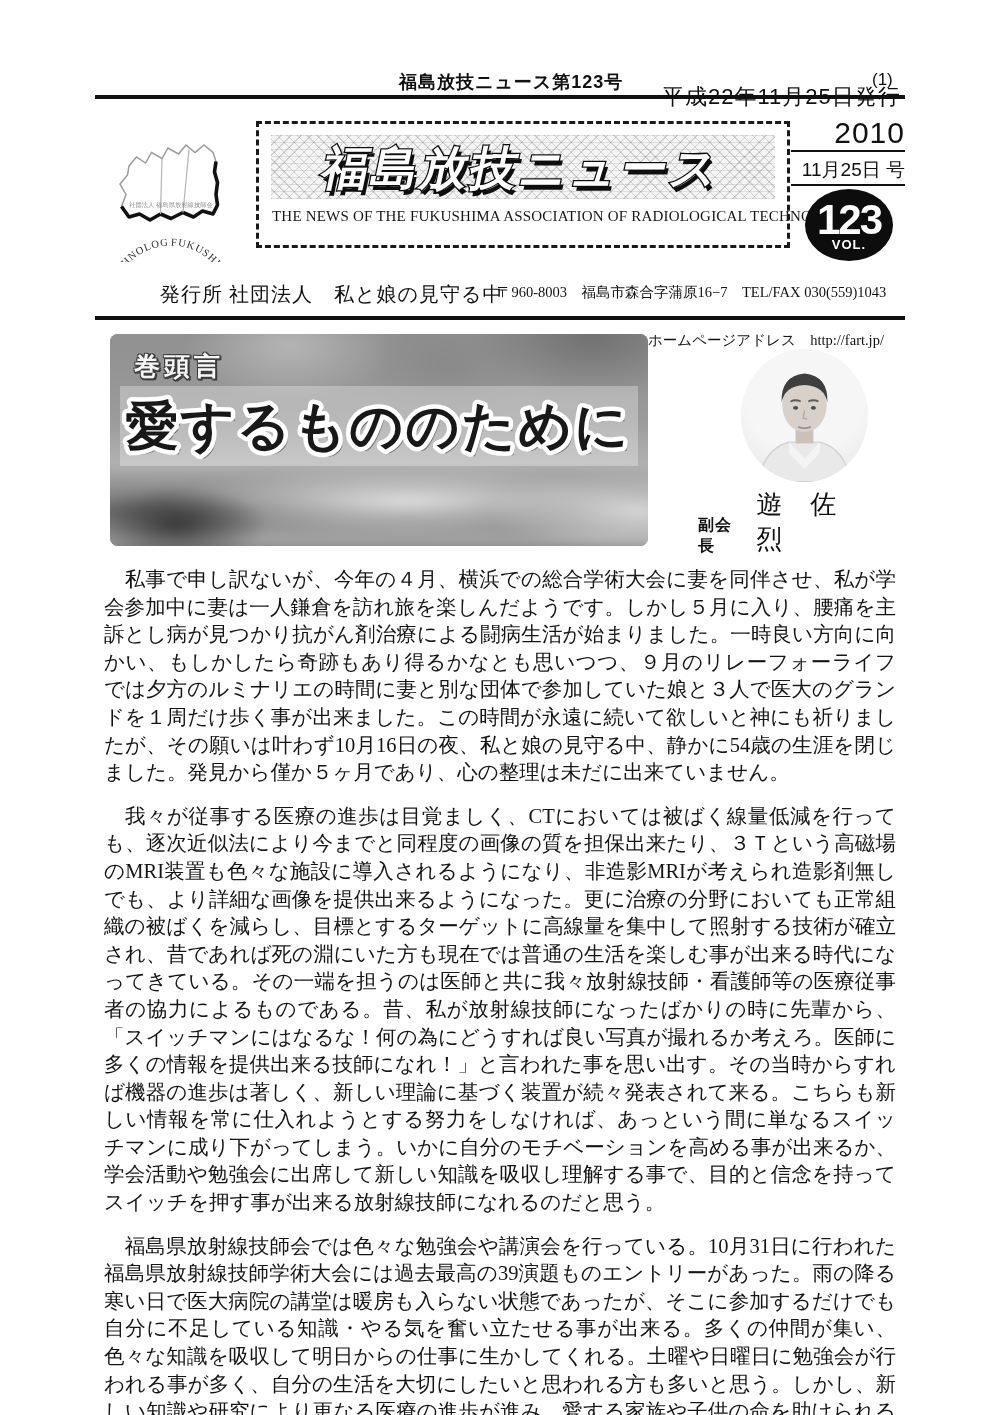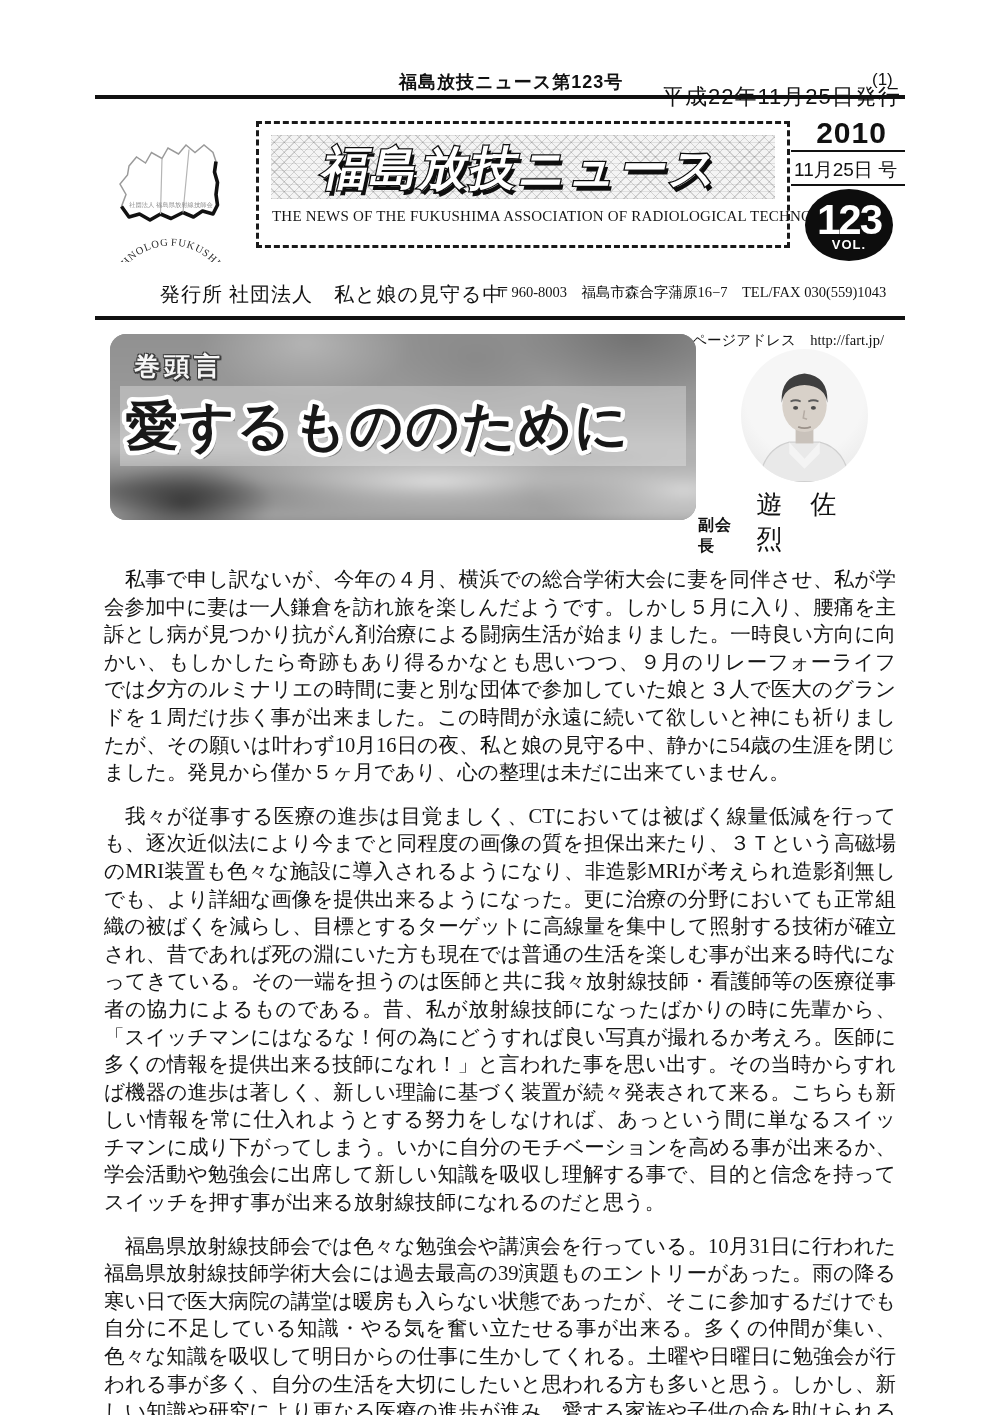--- a/index.html
+++ b/index.html
@@ -22,43 +22,43 @@
         repeating-linear-gradient(45deg, rgba(70,70,70,.20) 0 1px, transparent 1px 7px),
         repeating-linear-gradient(135deg, rgba(70,70,70,.20) 0 1px, transparent 1px 7px),
         repeating-linear-gradient(0deg, rgba(70,70,70,.12) 0 1px, transparent 1px 7px);}
   .mh-title-svg{position:absolute;left:0;top:-8px;width:100%;height:80px;overflow:visible;}
   .mh-title-svg text{font-family:"Liberation Sans","DejaVu Sans",sans-serif;font-weight:bold;
                      font-size:47px;letter-spacing:3px;}
   .banner-sub{position:absolute;left:13px;top:84px;width:506px;
       font-family:"Liberation Serif","DejaVu Serif",serif;font-size:15px;
       letter-spacing:.2px;white-space:nowrap;color:#161616;}
 
-  .mh-year{position:absolute;left:798px;top:116px;width:107px;text-align:center;
-           font-size:30px;font-weight:bold;letter-spacing:1px;}
+  .mh-year{position:absolute;left:798px;top:116px;width:107px;text-align:right;
+           font-size:30px;font-weight:normal;letter-spacing:1px;}
   .mh-rule1{position:absolute;left:791px;top:150px;width:114px;height:2px;background:#111;}
-  .mh-issue-date{position:absolute;left:794px;top:157px;width:111px;text-align:left;font-size:19px;}
+  .mh-issue-date{position:absolute;left:794px;top:157px;width:111px;text-align:right;font-size:19px;}
   .mh-rule2{position:absolute;left:791px;top:184px;width:114px;height:2px;background:#111;}
   .vol-badge{position:absolute;left:805px;top:189px;width:88px;height:72px;background:#0d0d0d;
              border-radius:50%;display:flex;flex-direction:column;align-items:center;
              justify-content:center;color:#ffffff;}
   .vol-number{font-size:42px;font-weight:bold;line-height:1;letter-spacing:-2px;}
   .vol-label{font-size:13px;font-weight:bold;line-height:1;margin-top:-3px;letter-spacing:1px;}
 
   
   .pub-issuer{position:absolute;left:160px;top:281px;font-size:20px;letter-spacing:1px;
               font-family:"Liberation Serif","DejaVu Serif",serif;}
   .pub-address{position:absolute;left:497px;top:283px;font-size:14.5px;
                font-family:"Liberation Serif","DejaVu Serif",serif;}
   .pub-home{position:absolute;left:648px;top:301px;font-size:14.5px;
             font-family:"Liberation Serif","DejaVu Serif",serif;margin-top:30px;}
   .rule-pub{position:absolute;left:95px;top:316px;width:810px;height:4px;background:#111;}
 
   
-  .feature{position:absolute;left:110px;top:334px;width:538px;height:186px;
-           overflow:hidden;border-radius:16px;background:#979797;padding-left:48px;}
+  .feature{position:absolute;left:110px;top:334px;width:538px;height:212px;
+           overflow:hidden;border-radius:8px;background:#979797;}
   .photo{position:absolute;inset:-12px;filter:blur(5px);
      background-image:
        radial-gradient(130px 55px at 14% 86%, rgba(35,35,35,.8), transparent 70%),
        radial-gradient(340px 48px at 55% 76%, rgba(228,228,228,.95), transparent 72%),
        radial-gradient(220px 60px at 96% 80%, rgba(235,235,235,.85), transparent 70%),
        radial-gradient(170px 90px at 88% 6%, rgba(105,105,105,.8), transparent 72%),
        radial-gradient(150px 80px at 34% 10%, rgba(200,200,200,.65), transparent 70%),
        radial-gradient(120px 70px at 62% 18%, rgba(130,130,130,.6), transparent 70%),
        linear-gradient(180deg,#8f8f8f 0%,#9a9a9a 42%,#b2b2b2 60%,#6e6e6e 80%,#a6a6a6 92%,#777 100%);}
   .kicker{position:absolute;left:24px;top:15px;font-size:26px;font-weight:bold;color:#f6f6f6;

